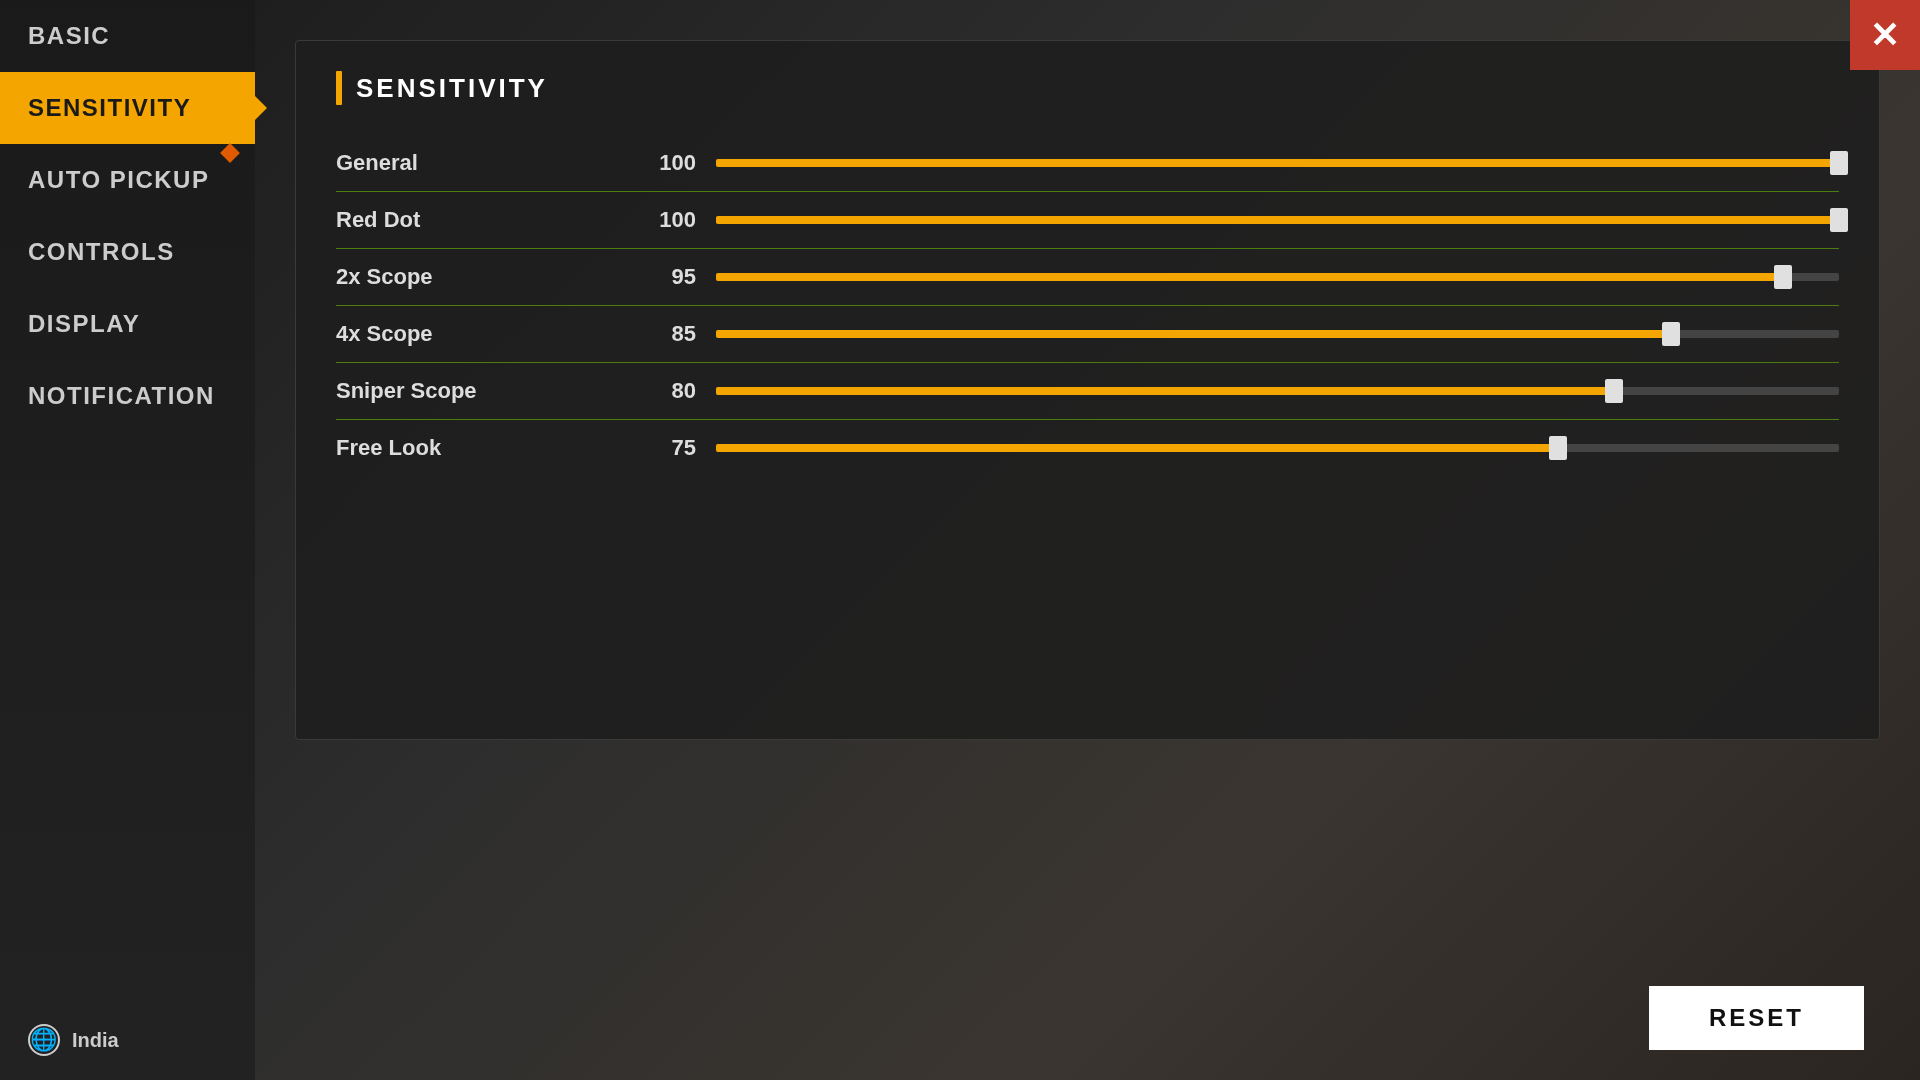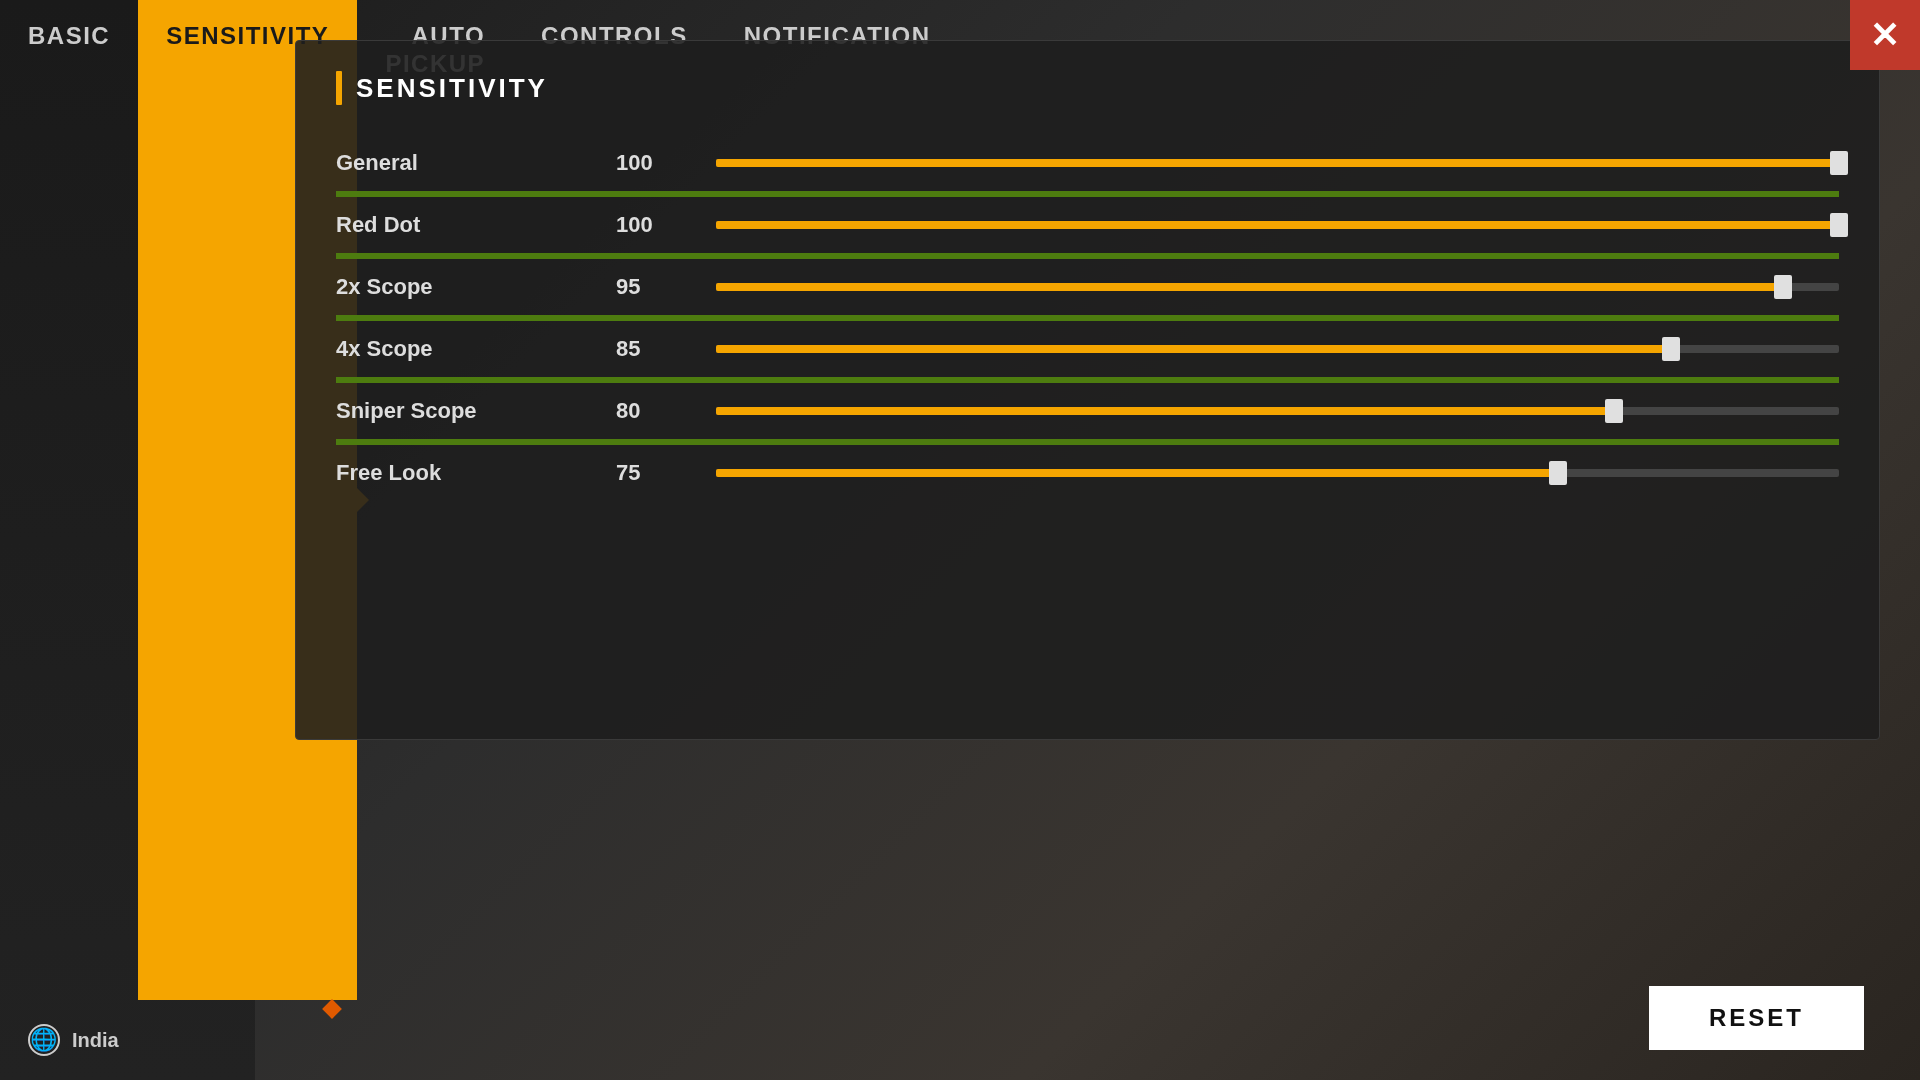--- a/index.html
+++ b/index.html
@@ -38,23 +38,22 @@
       color: #ffffff;
       font-size: 38px;
       font-weight: 900;
       letter-spacing: 2px;
       padding: 28px 28px 28px 28px;
       text-transform: uppercase;
     }
 
     .sidebar-nav {
       display: flex;
-      flex-direction: row;
+      flex-direction: column;
       flex: 1;
-      text-align: right;
     }
 
     .nav-item {
       position: relative;
       padding: 22px 28px;
       color: #cccccc;
       font-size: 24px;
       font-weight: 800;
       letter-spacing: 1.5px;
       text-transform: uppercase;
@@ -173,40 +172,41 @@
       font-weight: 900;
       letter-spacing: 3px;
       text-transform: uppercase;
     }
 
     
     .sensitivity-row {
       display: flex;
       align-items: center;
       padding: 14px 0;
-      border-bottom: 6px solid #4d7c0f;
+      border-bottom: 1px solid #4d7c0f;
     }
 
     .sensitivity-row:last-child {
       border-bottom: none;
     }
 
     .sensitivity-label {
       color: #dddddd;
       font-size: 22px;
       font-weight: 600;
       width: 280px;
       flex-shrink: 0;
     }
 
     .sensitivity-value {
       color: #dddddd;
       font-size: 22px;
       font-weight: 600;
       width: 80px;
+      text-align: right;
       flex-shrink: 0;
     }
 
     .slider-container {
       flex: 1;
       margin-left: 20px;
       position: relative;
       height: 28px;
       display: flex;
       align-items: center;
@@ -276,20 +276,23 @@
       <span>SENSITIVITY</span>
       <div class="diamond-indicator"></div>
     </div>
     <div class="nav-item">
       <span>AUTO PICKUP</span>
     </div>
     <div class="nav-item">
       <span>CONTROLS</span>
     </div>
     <div class="nav-item">
+      <span>DISPLAY</span>
+    </div>
+    <div class="nav-item">
       <span>NOTIFICATION</span>
     </div>
   </nav>
 
   <div class="sidebar-footer">
     <div class="globe-icon">🌐</div>
     <span>India</span>
   </div>
 </div>
 

